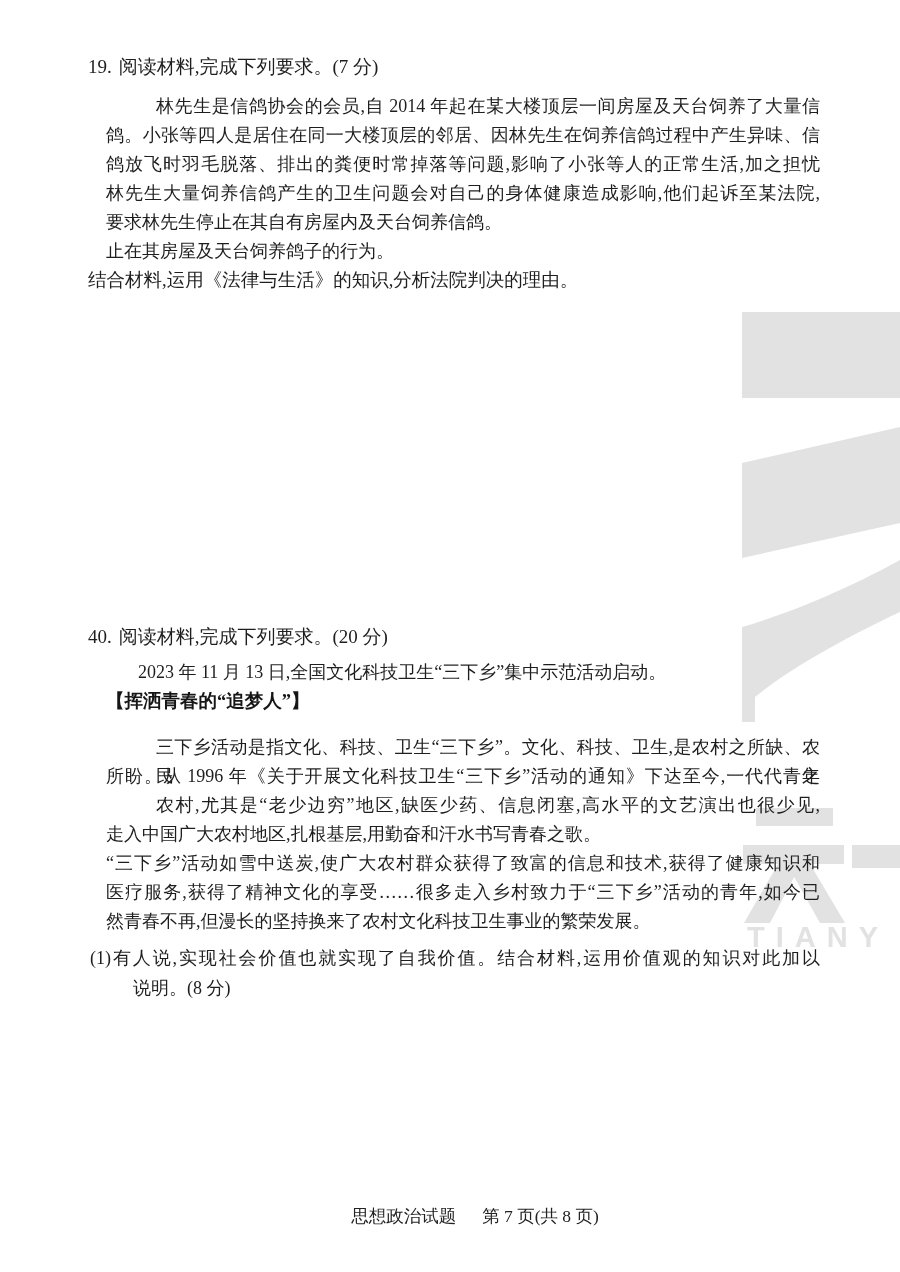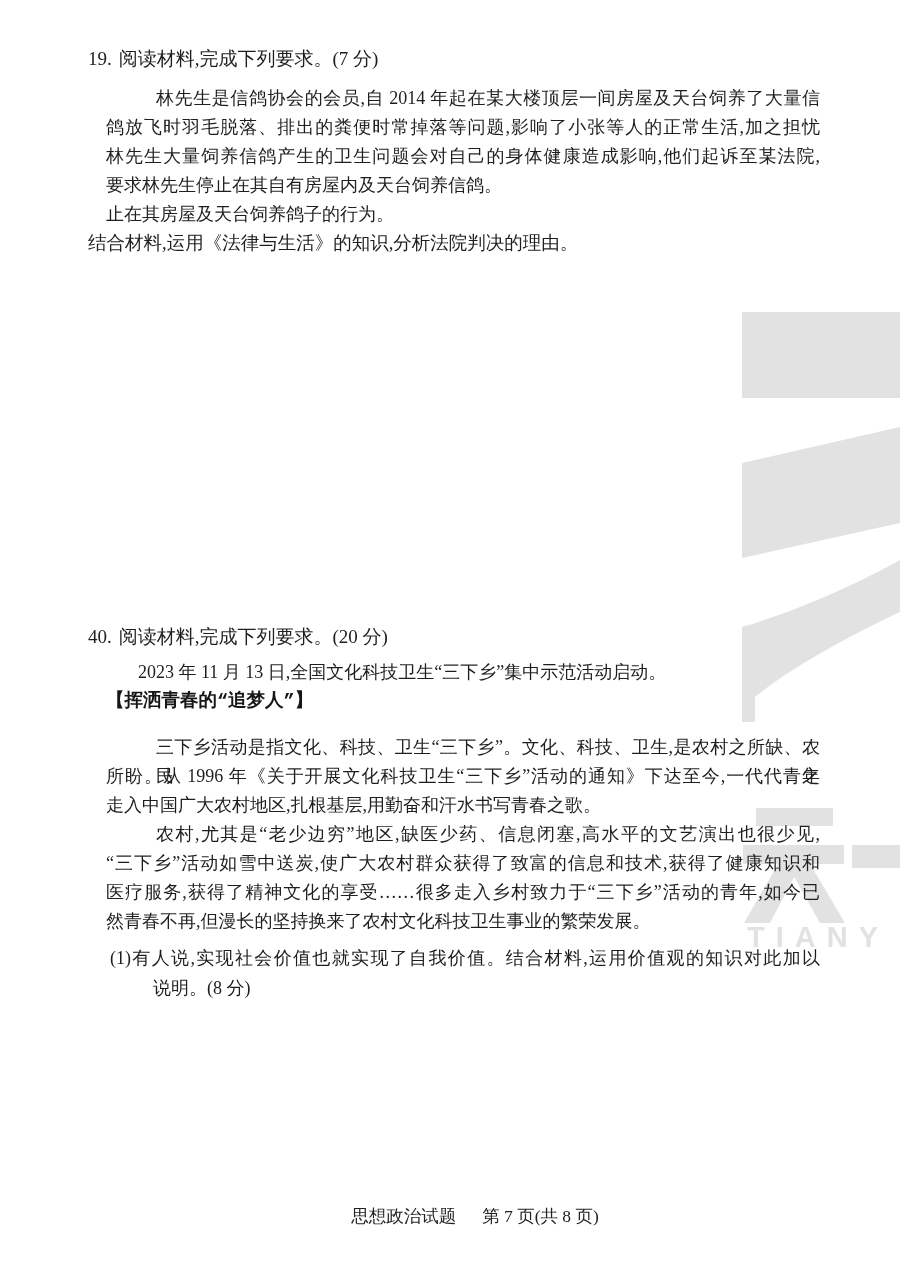--- a/index.html
+++ b/index.html
@@ -14,37 +14,37 @@
   .wm-layer { position:absolute; left:0; top:0; width:900px; height:1272px; z-index:0; }
   .wm-latin {
     position:absolute; left:747px; top:921px;
     font-family:"Liberation Sans","DejaVu Sans",sans-serif;
     font-weight:800; font-size:29px; letter-spacing:11px;
     color:#e2e2e2; white-space:nowrap;
   }
   
   .content { position:absolute; left:0; top:0; width:900px; height:1272px; z-index:1; }
   .qblock { position:absolute; left:88px; width:732px; }
-  #q19 { top:44px; }
+  #q19 { top:52px; }
   #q20 { top:622px; }
   .stem { font-size:19px; line-height:30px; height:30px; white-space:nowrap; }
   .qnum { margin-right:7px; }
   .qbody { margin-left:18px; margin-top:10px; }
   .ln { font-size:18px; line-height:29px; height:29px; }
   .jl { text-align:justify; text-align-last:justify; text-justify:inter-ideograph; }
   .ind { padding-left:50px; }
   .task { margin-left:0; font-size:18.5px; line-height:29px; height:29px; white-space:nowrap; }
   .intro { margin-left:18px; margin-top:6px; font-size:18px; line-height:29px; height:29px; white-space:nowrap; }
   .heading {
     margin-left:18px; margin-bottom:17px;
-    font-family:Liberation Mono, monospace;
+    font-family:Liberation Serif, serif;
     font-weight:700; font-size:18.5px; line-height:29px; height:29px; white-space:nowrap;
     color:#161616;
   }
-  .subq { margin-left:22px; margin-top:7px; }
+  .subq { margin-left:2px; margin-top:7px; }
   .subq .ln { line-height:30px; height:30px; }
   .subq .cont { padding-left:43px; }
   
   .footer {
     position:absolute; left:0; right:0; top:1204px; z-index:1;
     text-align:center; font-size:17.5px; color:#222222;
   }
   .footer-inner { display:inline-block; transform:translateX(25px); white-space:nowrap; }
   .footer .gap { display:inline-block; width:26px; }
 </style>
@@ -68,37 +68,38 @@
     </svg>
     <div class="wm-latin">TIANY</div>
   </div>
 
   <div class="content">
 
     <div class="qblock" id="q19">
       <div class="stem"><span class="qnum">19.</span><span>阅读材料,完成下列要求。(7 分)</span></div>
       <div class="qbody">
         <div class="ln ind jl">林先生是信鸽协会的会员,自 2014 年起在某大楼顶层一间房屋及天台饲养了大量信</div>
+        <div class="ln jl">鸽。小张等四人是居住在同一大楼顶层的邻居、因林先生在饲养信鸽过程中产生异味、信</div>
         <div class="ln jl">鸽放飞时羽毛脱落、排出的粪便时常掉落等问题,影响了小张等人的正常生活,加之担忧</div>
         <div class="ln jl">林先生大量饲养信鸽产生的卫生问题会对自己的身体健康造成影响,他们起诉至某法院,</div>
         <div class="ln">要求林先生停止在其自有房屋内及天台饲养信鸽。</div>
         <div class="ln">止在其房屋及天台饲养鸽子的行为。</div>
       </div>
       <div class="task">结合材料,运用《法律与生活》的知识,分析法院判决的理由。</div>
     </div>
 
     <div class="qblock" id="q20">
       <div class="stem"><span class="qnum">40.</span><span>阅读材料,完成下列要求。(20 分)</span></div>
       <div class="intro"><span class="ind" style="padding-left:32px;margin-top:45px;">2023 年 11 月 13 日,全国文化科技卫生“三下乡”集中示范活动启动。</span></div>
       <div class="heading">【挥洒青春的“追梦人”】</div>
       <div class="qbody" style="margin-top:0;">
         <div class="ln ind jl">三下乡活动是指文化、科技、卫生“三下乡”。文化、科技、卫生,是农村之所缺、农民之</div>
         <div class="ln jl">所盼。从 1996 年《关于开展文化科技卫生“三下乡”活动的通知》下达至今,一代代青年</div>
+        <div class="ln ind jl">农村,尤其是“老少边穷”地区,缺医少药、信息闭塞,高水平的文艺演出也很少见,</div>
         <div class="ln">走入中国广大农村地区,扎根基层,用勤奋和汗水书写青春之歌。</div>
-        <div class="ln ind jl">农村,尤其是“老少边穷”地区,缺医少药、信息闭塞,高水平的文艺演出也很少见,</div>
         <div class="ln jl">“三下乡”活动如雪中送炭,使广大农村群众获得了致富的信息和技术,获得了健康知识和</div>
         <div class="ln jl">医疗服务,获得了精神文化的享受……很多走入乡村致力于“三下乡”活动的青年,如今已</div>
         <div class="ln">然青春不再,但漫长的坚持换来了农村文化科技卫生事业的繁荣发展。</div>
       </div>
       <div class="subq">
         <div class="ln jl">(1)有人说,实现社会价值也就实现了自我价值。结合材料,运用价值观的知识对此加以</div>
         <div class="ln cont">说明。(8 分)</div>
       </div>
     </div>
 

